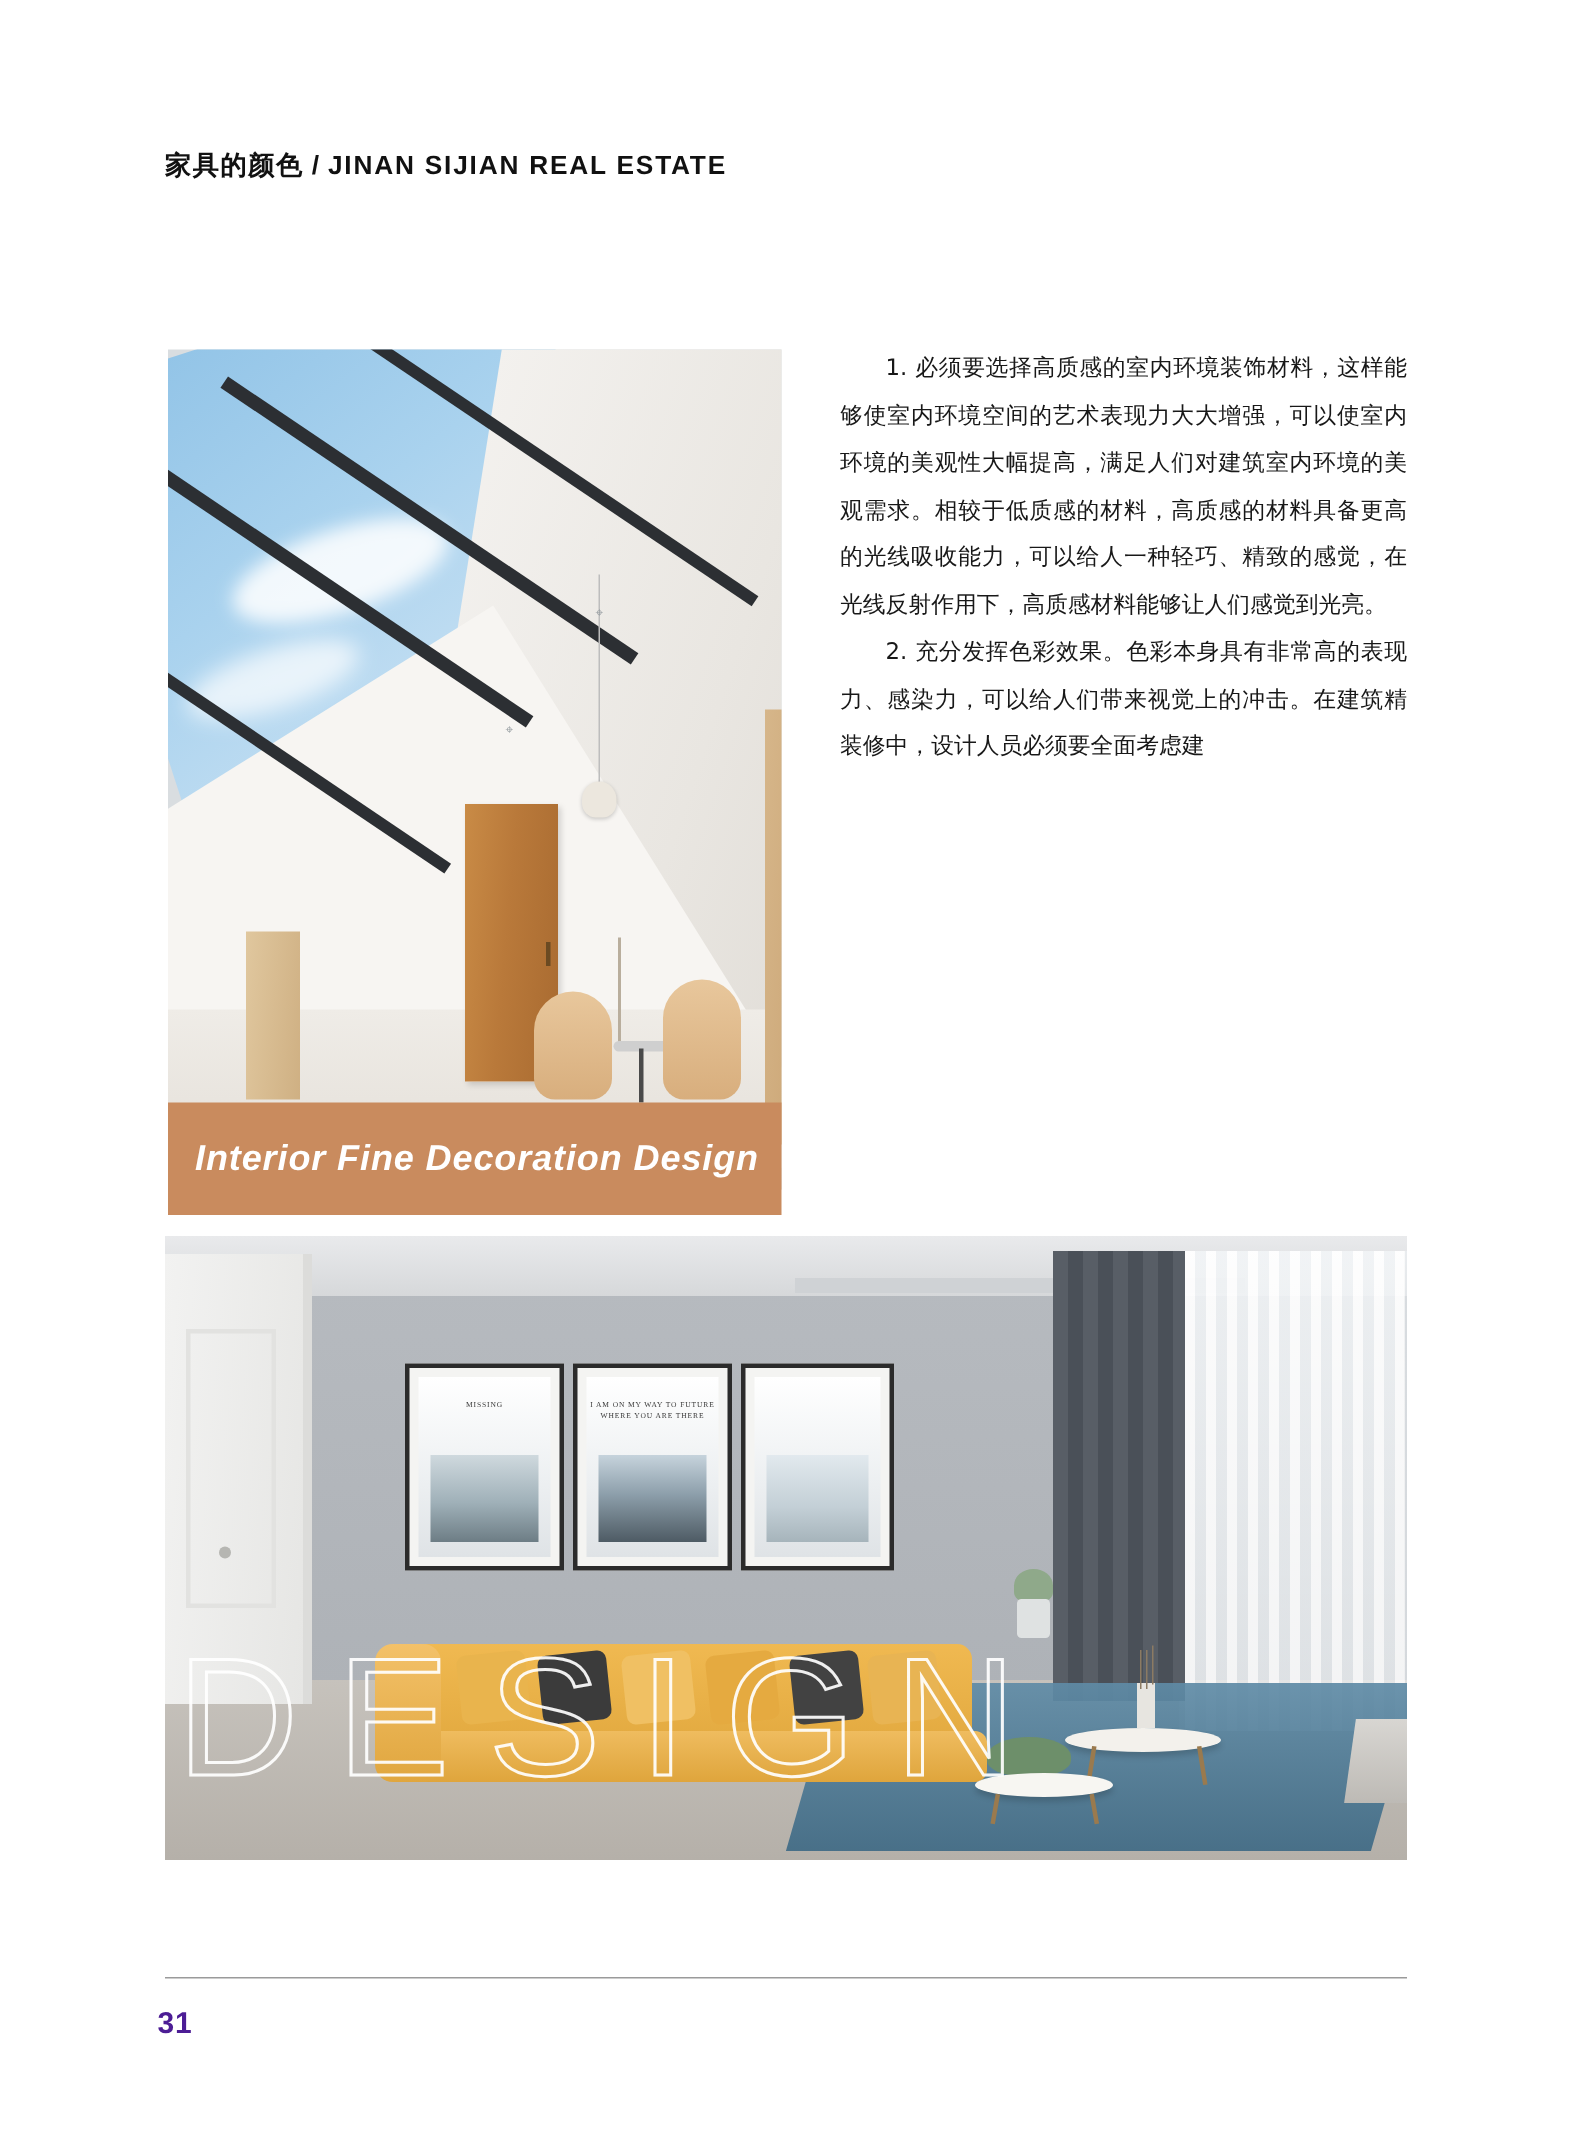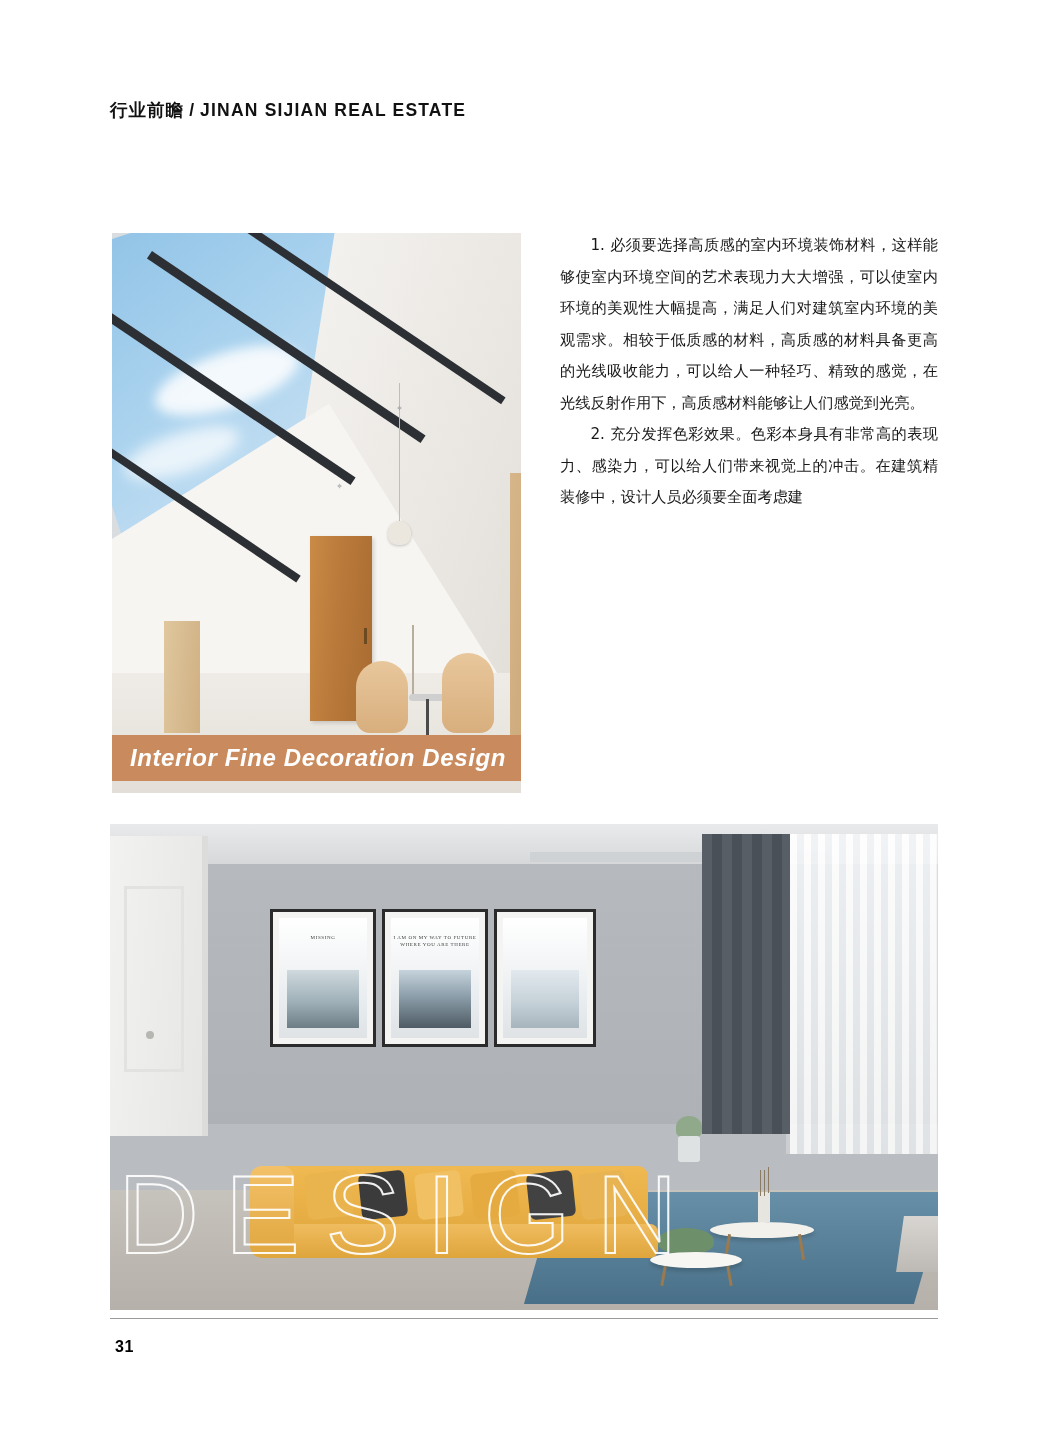--- a/index.html
+++ b/index.html
@@ -149,21 +149,21 @@
     position: absolute; font-size: 9px; color: #9aa0a4;
   }
   .fig-top .dot-b1 { left: 285px; top: 170px; }
   .fig-top .dot-b2 { left: 225px; top: 248px; }
 
   .fig-top-caption {
     position: absolute;
     left: 112px;
     top: 735px;
     width: 409px;
-    height: 46px;
+    height: 75px;
     background: #c98b5e;
     color: #ffffff;
     display: flex;
     align-items: center;
     padding-left: 18px;
     box-sizing: border-box;
     font-size: 24px;
     font-weight: bold;
     font-style: italic;
     letter-spacing: 0.6px;
@@ -186,21 +186,21 @@
     margin: 0;
     text-indent: 2em;
   }
 
   
   .fig-bottom {
     position: absolute;
     left: 110px;
     top: 824px;
     width: 828px;
-    height: 486px;
+    height: 416px;
     overflow: hidden;
     background: #b9bcc0;
   }
   .fb-wall {
     position: absolute; left: 0; top: 0; width: 100%; height: 300px;
     background: linear-gradient(180deg,#b7bbc0 0%, #aeb2b7 100%);
   }
   .fb-ceiling {
     position: absolute; left: 0; top: 0; width: 100%; height: 40px;
     background: linear-gradient(180deg,#e9eaec 0%, #d6d8da 100%);
@@ -355,33 +355,33 @@
   .footer-rule {
     position: absolute;
     left: 110px;
     top: 1318px;
     width: 828px;
     height: 1px;
     background: #9a9a9a;
   }
   .page-number {
     position: absolute;
-    left: 115px;
+    left: 105px;
     top: 1338px;
-    font-size: 16px;
+    font-size: 20px;
     font-weight: bold;
-    color: #000000;
+    color: #4c1d95;
     letter-spacing: 0.5px;
   }
 </style>
 </head>
 <body>
 
 <div class="page-header">
-  <span class="hdr-cn">行业前瞻</span><span> / </span><span class="hdr-en">JINAN SIJIAN REAL ESTATE</span>
+  <span class="hdr-cn">家具的颜色</span><span> / </span><span class="hdr-en">JINAN SIJIAN REAL ESTATE</span>
 </div>
 
 <div class="fig-top">
   <div class="sky"></div>
   <div class="cloud1"></div>
   <div class="cloud2"></div>
   <div class="wall-right"></div>
   <div class="roof-slope"></div>
   <div class="mullion"></div>
 

